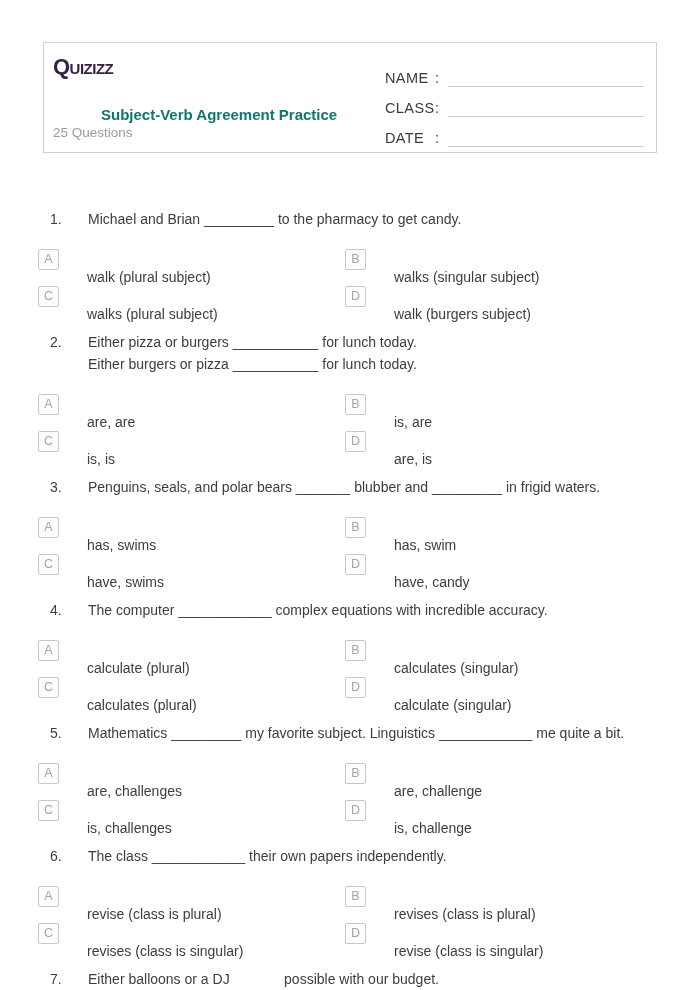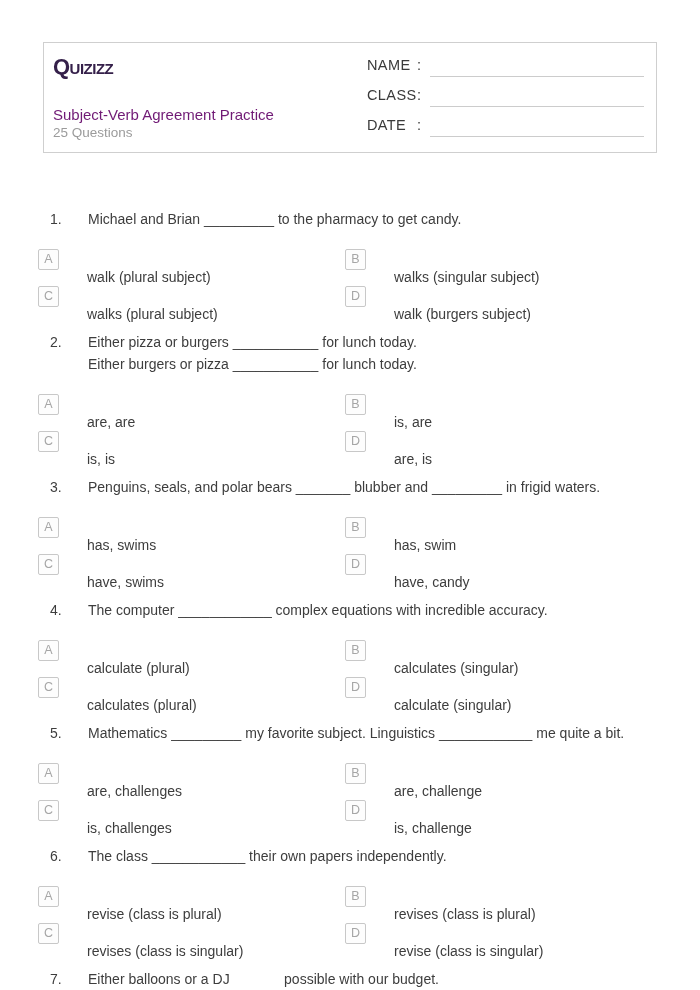--- a/index.html
+++ b/index.html
@@ -32,37 +32,39 @@
     font-size: 22px;
     font-weight: 700;
     font-variant: small-caps;
     letter-spacing: -0.5px;
     color: #35204a;
     line-height: 24px;
   }
   .header-left .spacer { flex: 1; }
   .ws-title {
     font-size: 15px;
-    font-weight: 400;
-    color: #701a75;
+    font-weight: 700;
+    color: #0f766e;
     line-height: 19px;
+    margin-left: 48px;
   }
   .ws-subtitle {
     font-size: 13.5px;
     color: #9b9b9b;
     line-height: 18px;
   }
   .header-right {
     width: 289px;
     padding: 14px 12px 8px 0;
   }
   .field-row {
     display: flex;
-    align-items: flex-start;
+    align-items: flex-end;
     height: 30px;
+    margin-left: 18px;
   }
   .field-label {
     width: 50px;
     font-size: 14.5px;
     color: #3a3a3a;
     letter-spacing: 0.4px;
     margin-bottom: 1px;
   }
   .field-colon {
     font-size: 14.5px;

